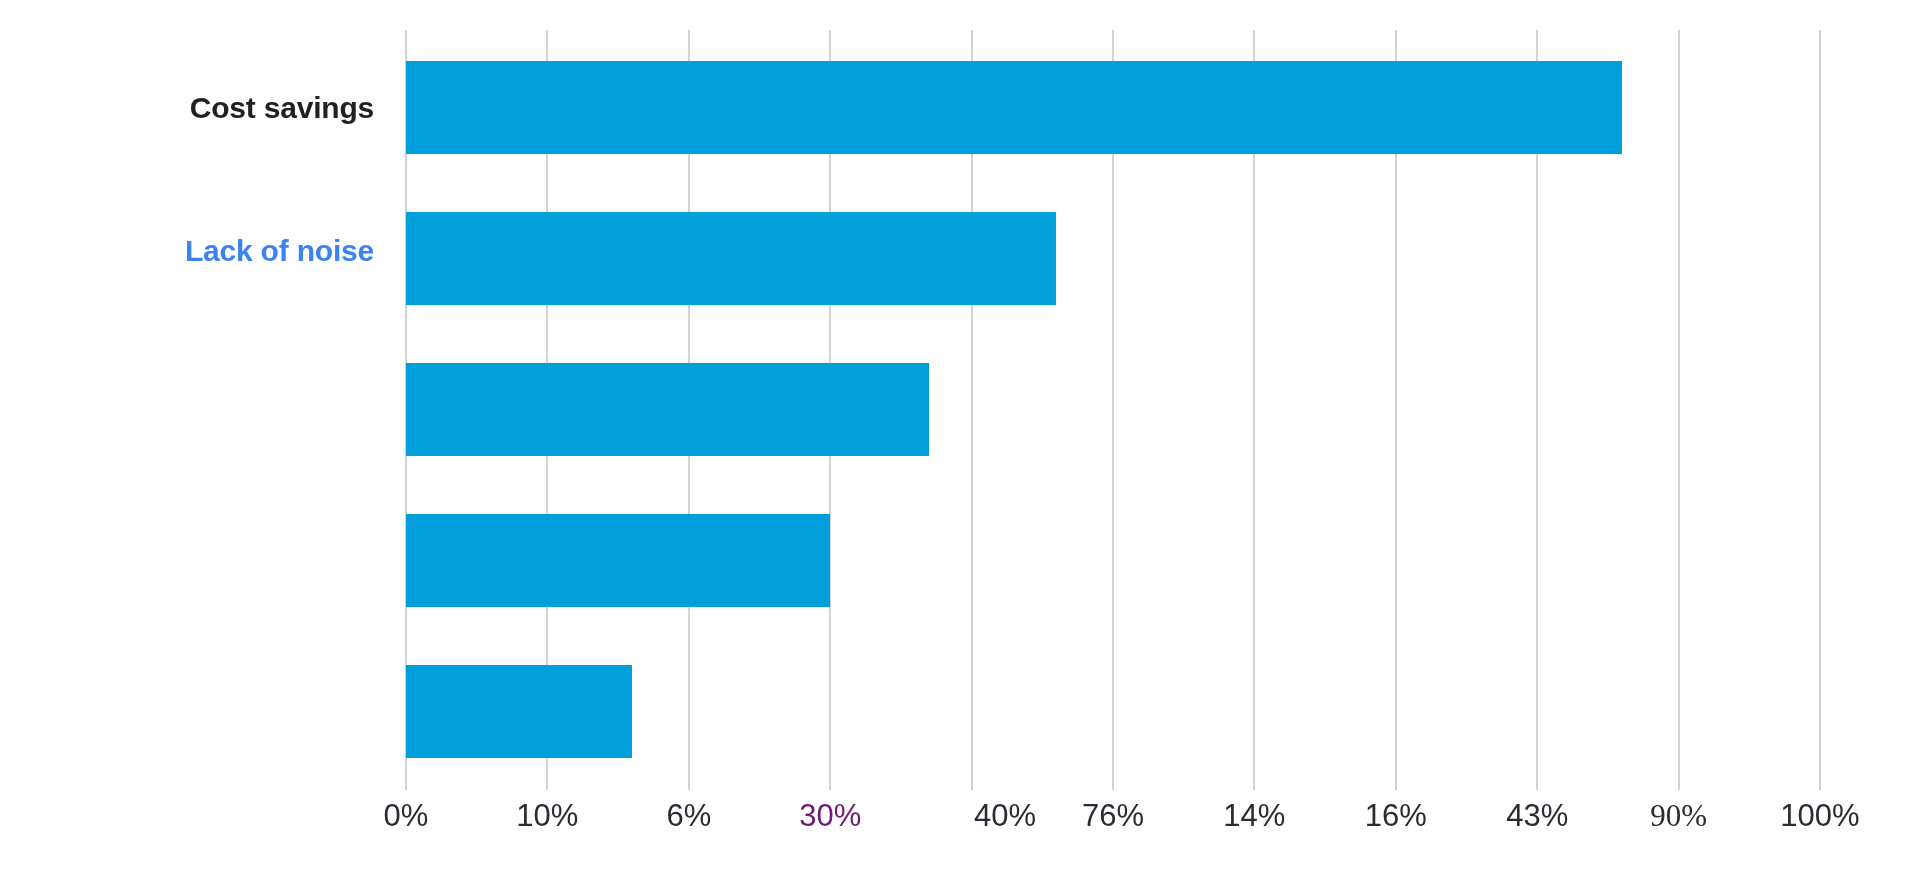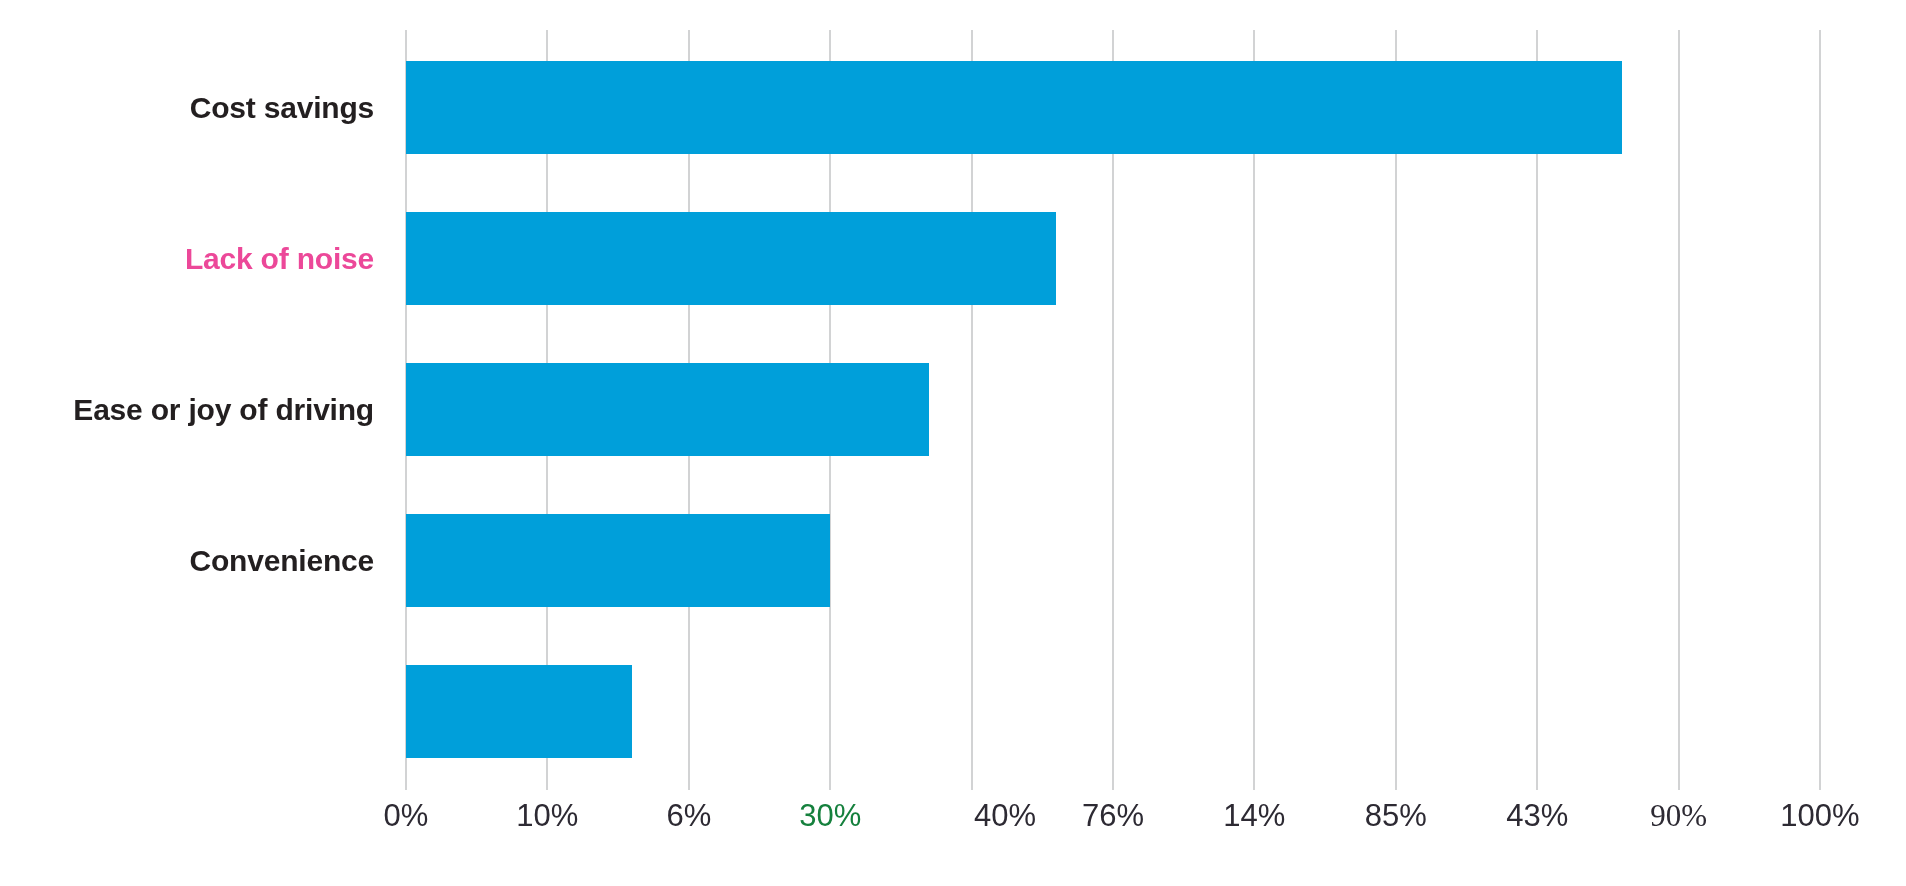--- a/index.html
+++ b/index.html
@@ -125,32 +125,30 @@
   <div class="bars-layer" id="bars-layer">
       <div class="bar" title="Cost savings: 86%" style="top: 31px; width: 1216.04px; background: rgb(0, 159, 218);"></div>
       <div class="bar" title="Lack of noise: 46%" style="top: 182px; width: 650.44px; background: rgb(0, 159, 218);"></div>
       <div class="bar" title="Ease or joy of driving: 37%" style="top: 333px; width: 523.18px; background: rgb(0, 159, 218);"></div>
       <div class="bar" title="Convenience: 30%" style="top: 484px; width: 424.2px; background: rgb(0, 159, 218);"></div>
       <div class="bar" title="Safety: 16%" style="top: 635px; width: 226.24px; background: rgb(0, 159, 218);"></div>
     </div>
 
   <div class="cat-labels" id="cat-labels">
       <div class="cat-label" style="top: 31px; color: rgb(35, 31, 32);">Cost savings</div>
-      <div class="cat-label" style="top: 182px; color: #ec4899; padding-left: 44px;">Lack of noise</div>
-      <div class="cat-label" style="top: 333px; color: rgb(35, 31, 32);">Ease or joy of driving</div>
-      <div class="cat-label" style="top: 484px; color: rgb(35, 31, 32);">Convenience</div>
+      <div class="cat-label" style="top: 174px; color: #3b82f6; padding-left: 44px;">Lack of noise</div>
     </div>
 
   <div class="tick-labels" id="tick-labels">
       <div class="tick-label" style="left: 0px; color: rgb(45, 42, 51);">0%</div>
       <div class="tick-label" style="left: 141.4px; color: rgb(45, 42, 51);">10%</div>
       <div class="tick-label" style="left: 282.8px; color: rgb(45, 42, 51);">6%</div>
-      <div class="tick-label" style="left: 424.2px; color: #15803d;">30%</div>
+      <div class="tick-label" style="left: 424.2px; color: #701a75;">30%</div>
       <div class="tick-label" style="left: 599px; color: rgb(45, 42, 51);">40%</div>
       <div class="tick-label" style="left: 707px; color: rgb(45, 42, 51);">76%</div>
       <div class="tick-label" style="left: 848.4px; color: rgb(45, 42, 51);">14%</div>
-      <div class="tick-label" style="left: 989.8px; color: rgb(45, 42, 51);">85%</div>
+      <div class="tick-label" style="left: 989.8px; color: rgb(45, 42, 51);">16%</div>
       <div class="tick-label" style="left: 1131.2px; color: rgb(45, 42, 51);">43%</div>
       <div class="tick-label" style="left: 1272.6px; color: rgb(45, 42, 51); font-family: Liberation Serif, serif;">90%</div>
       <div class="tick-label" style="left: 1414px; color: rgb(45, 42, 51);">100%</div>
     </div>
 
 </div>
 
 </body></html>

